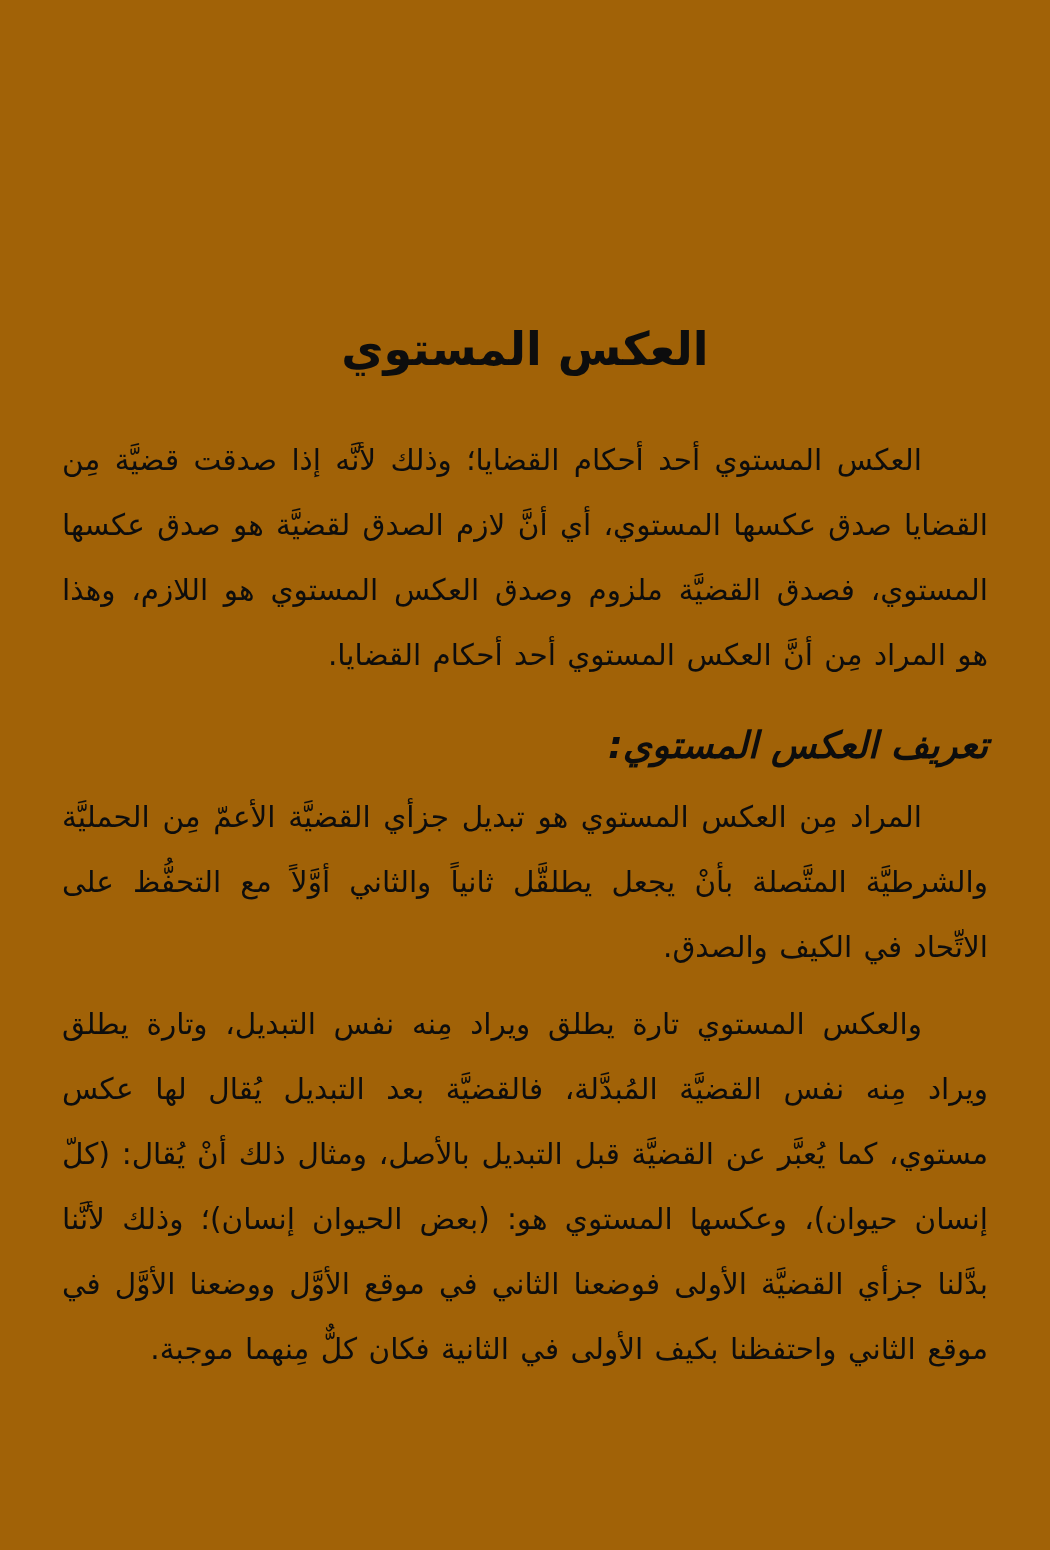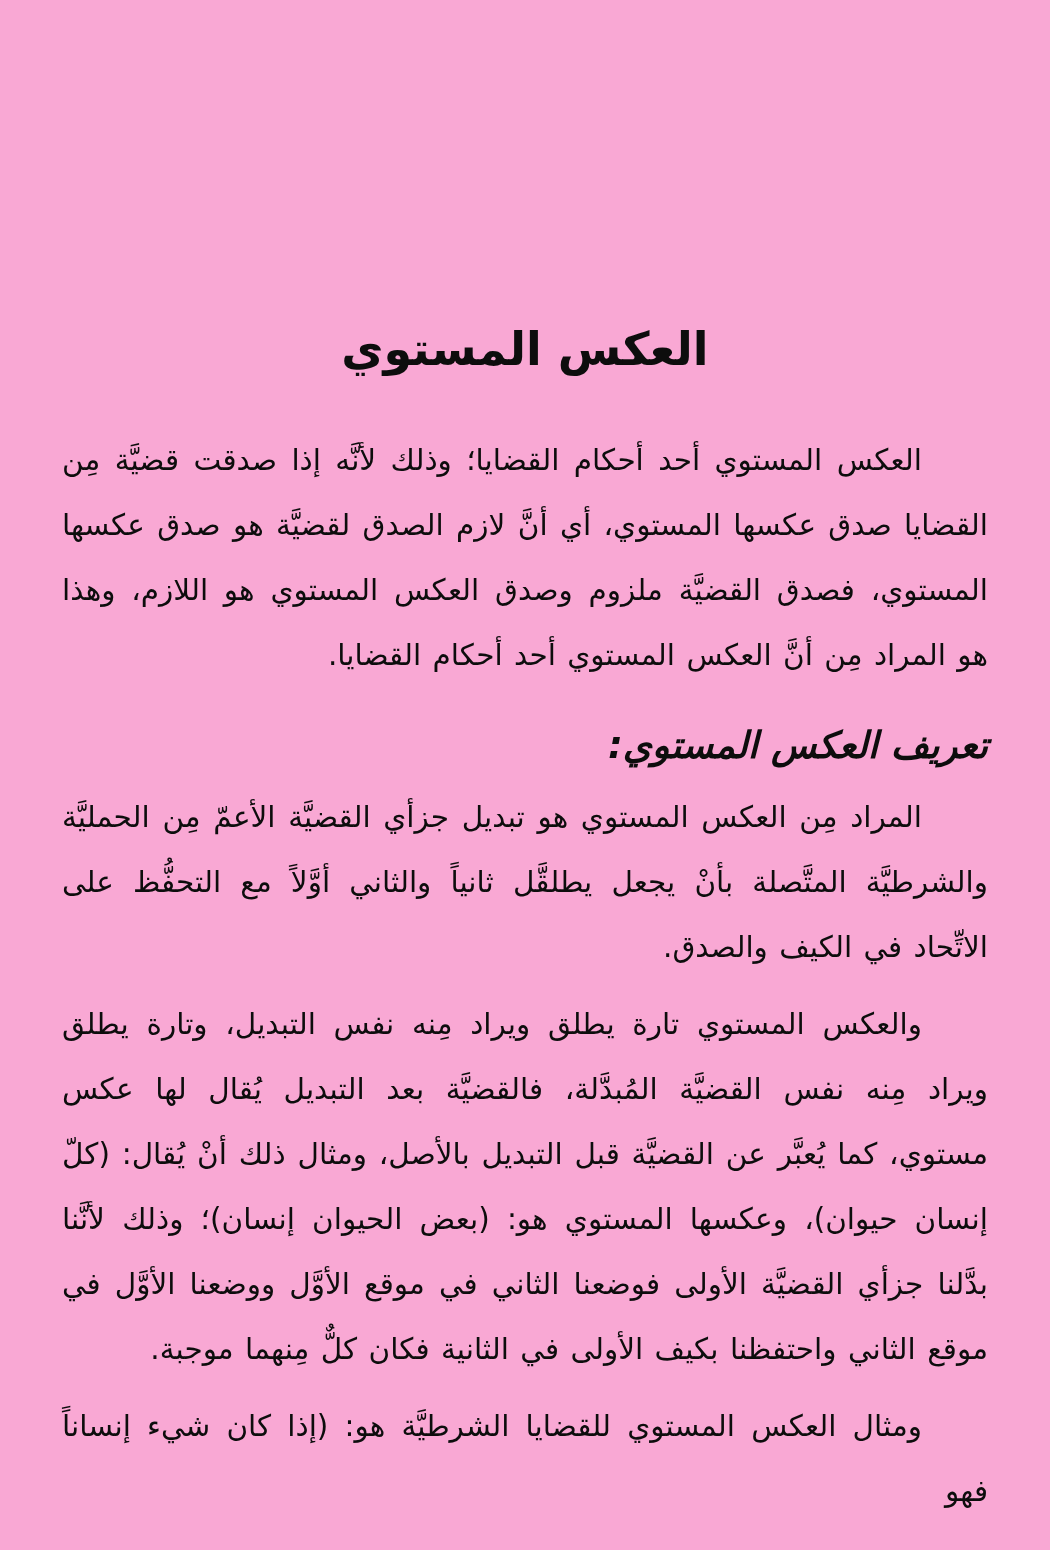--- a/index.html
+++ b/index.html
@@ -13,21 +13,21 @@
     overflow: hidden;
     font-family: "DejaVu Sans", sans-serif;
     color: #0d0d0d;
   }
   .page {
     box-sizing: border-box;
     width: 1050px;
     height: 1550px;
     padding: 0 62px;
     direction: rtl;
-    background: #f9a8d4;
+    background: #a16207;
   }
   .title {
     margin: 0;
     padding-top: 322px;
     text-align: center;
     font-size: 46px;
     font-weight: bold;
     letter-spacing: 0;
   }
   .para {
@@ -58,15 +58,14 @@
   <h1 class="title">العكس المستوي</h1>
 
   <p class="para first">العكس المستوي أحد أحكام القضايا؛ وذلك لأنَّه إذا صدقت قضيَّة مِن القضايا صدق عكسها المستوي، أي أنَّ لازم الصدق لقضيَّة هو صدق عكسها المستوي، فصدق القضيَّة ملزوم وصدق العكس المستوي هو اللازم، وهذا هو المراد مِن أنَّ العكس المستوي أحد أحكام القضايا.</p>
 
   <h2 class="heading">تعريف العكس المستوي:</h2>
 
   <p class="para">المراد مِن العكس المستوي هو تبديل جزأي القضيَّة الأعمّ مِن الحمليَّة والشرطيَّة المتَّصلة بأنْ يجعل يطلقَّل ثانياً والثاني أوَّلاً مع التحفُّظ على الاتِّحاد في الكيف والصدق.</p>
 
   <p class="para">والعكس المستوي تارة يطلق ويراد مِنه نفس التبديل، وتارة يطلق ويراد مِنه نفس القضيَّة المُبدَّلة، فالقضيَّة بعد التبديل يُقال لها عكس مستوي، كما يُعبَّر عن القضيَّة قبل التبديل بالأصل، ومثال ذلك أنْ يُقال: (كلّ إنسان حيوان)، وعكسها المستوي هو: (بعض الحيوان إنسان)؛ وذلك لأنَّنا بدَّلنا جزأي القضيَّة الأولى فوضعنا الثاني في موقع الأوَّل ووضعنا الأوَّل في موقع الثاني واحتفظنا بكيف الأولى في الثانية فكان كلٌّ مِنهما موجبة.</p>
 
-  <p class="para">ومثال العكس المستوي للقضايا الشرطيَّة هو: (إذا كان شيء إنساناً فهو</p>
 
 </div>
 
 </body></html>

